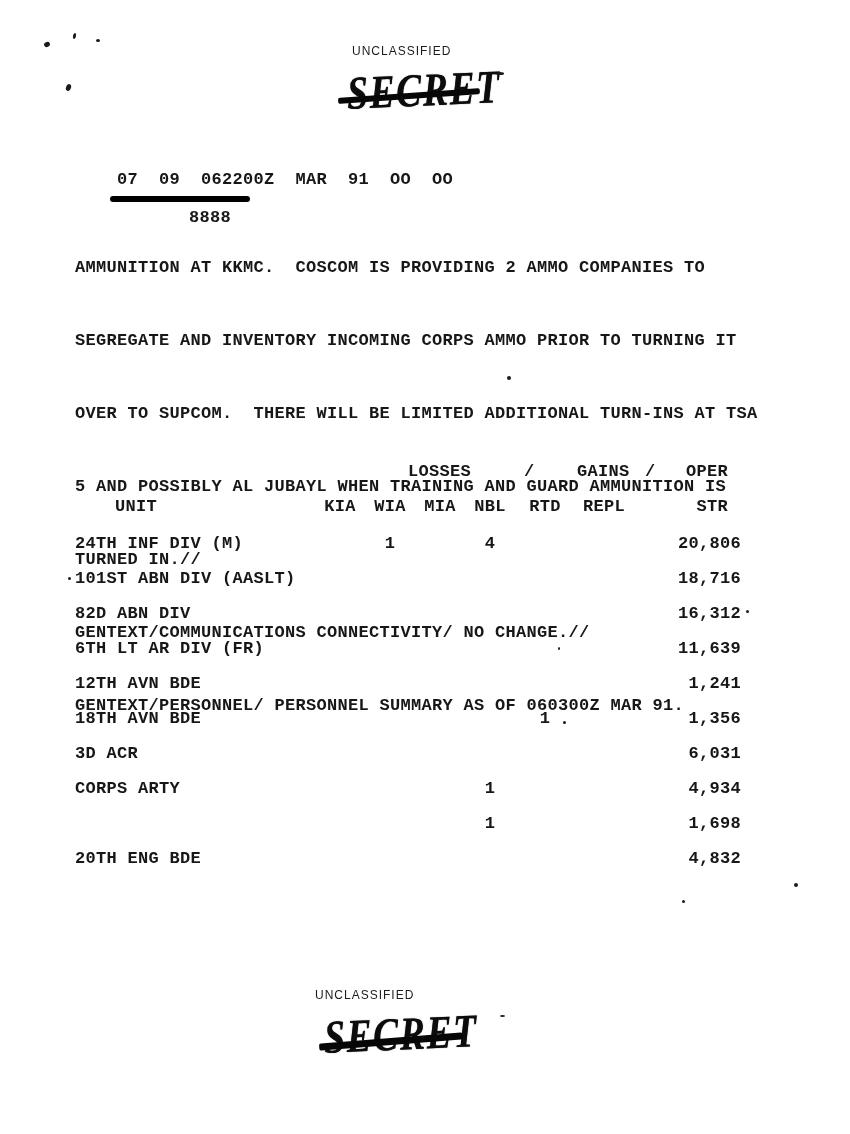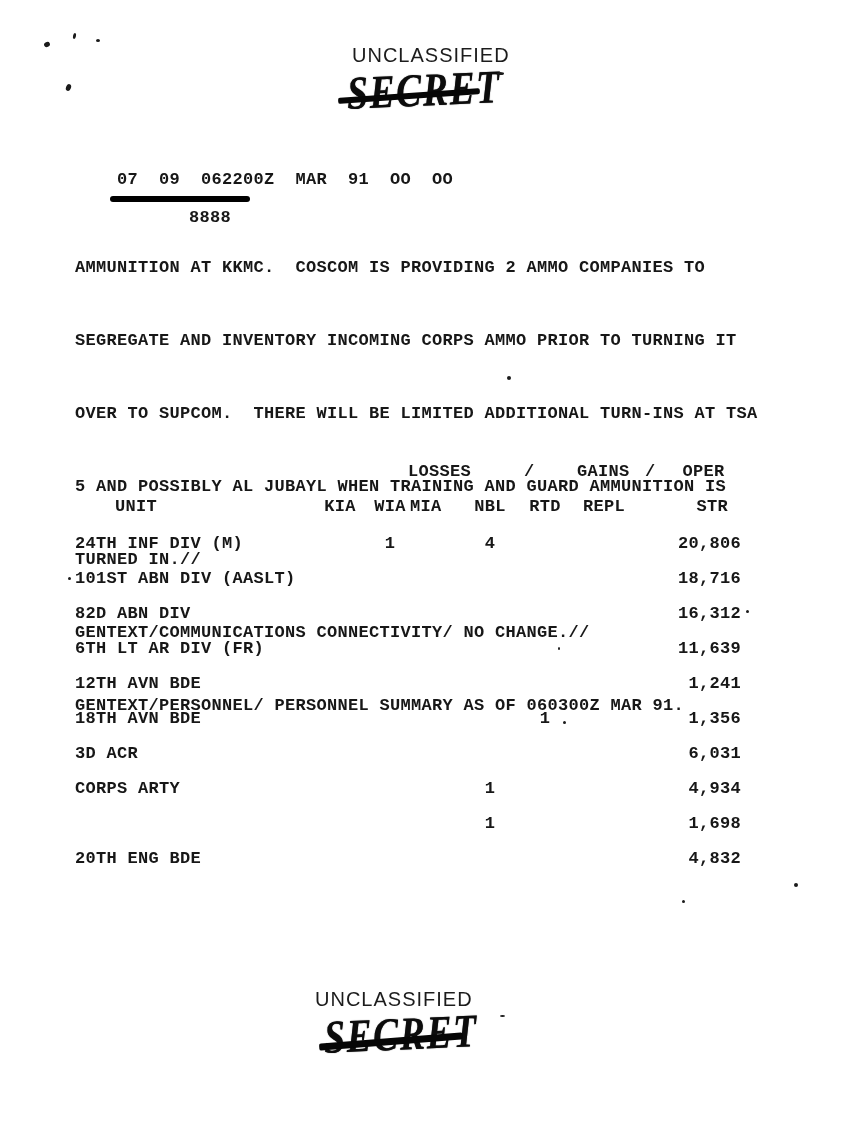--- a/index.html
+++ b/index.html
@@ -16,21 +16,21 @@
   .mono {
     font-family: "Liberation Mono", "DejaVu Sans Mono", monospace;
     font-weight: bold;
     font-size: 17px;
     letter-spacing: 0.3px;
     color: #171717;
     white-space: pre;
   }
   .sans {
     font-family: "Liberation Sans", sans-serif;
-    font-size: 20px;
+    font-size: 12px;
     font-weight: 500;
     letter-spacing: 1px;
     color: #1c1c1c;
   }
   .banner-top    { position: absolute; left: 352px; top: 44px; }
   .banner-bottom { position: absolute; left: 315px; top: 988px; }
 
   
   .stamp { position: absolute; }
   .stamp-text {
@@ -72,31 +72,31 @@
   
   .table-block { position: absolute; left: 0; top: 462px; width: 850px; }
   .trow { position: absolute; left: 0; width: 850px; height: 35px; }
   .cell { position: absolute; top: 0; white-space: pre; }
   .ghdr { top: 0; }
   .chdr { top: 35px; }
   .c-unit-h  { left: 115px; }
   .c-unit    { left: 75px;  width: 330px; }
   .c-kia     { left: 310px; width: 60px;  text-align: center; }
   .c-wia     { left: 360px; width: 60px;  text-align: center; }
-  .c-mia     { left: 410px; width: 60px;  text-align: left; }
+  .c-mia     { left: 410px; width: 60px;  text-align: center; }
   .c-nbl     { left: 460px; width: 60px;  text-align: center; font-family: Liberation Mono, monospace; }
   .c-rtd     { left: 515px; width: 60px;  text-align: center; }
   .c-repl    { left: 570px; width: 68px;  text-align: center; }
   .c-str-h   { left: 607px; width: 121px; text-align: right; }
   .c-str     { left: 620px; width: 121px; text-align: right; }
   .g-losses  { left: 408px; }
   .g-slash1  { left: 524px; }
   .g-gains   { left: 577px; }
   .g-slash2  { left: 645px; }
-  .g-oper    { left: 643px; width: 121px; text-align: center; }
+  .g-oper    { left: 607px; width: 121px; text-align: right; }
 
   
   .speck { position: absolute; background: #1b1b1b; border-radius: 50%; }
 </style>
 </head>
 <body>
 
 <div class="page">
 
   <div class="banner-top sans">UNCLASSIFIED</div>

